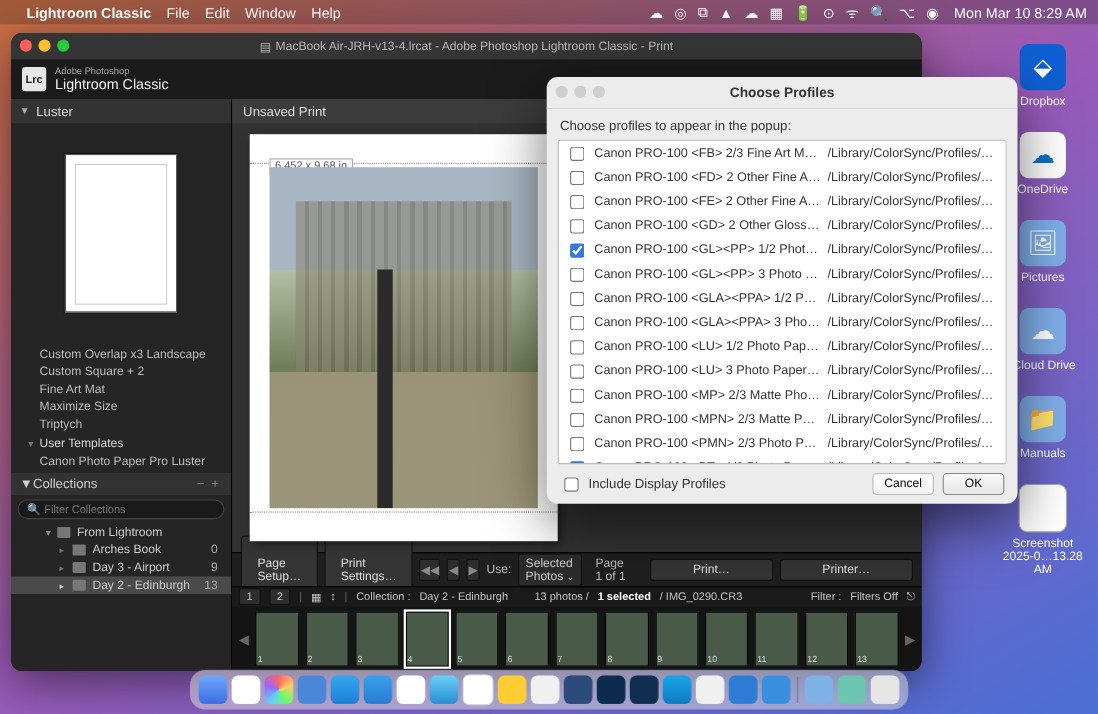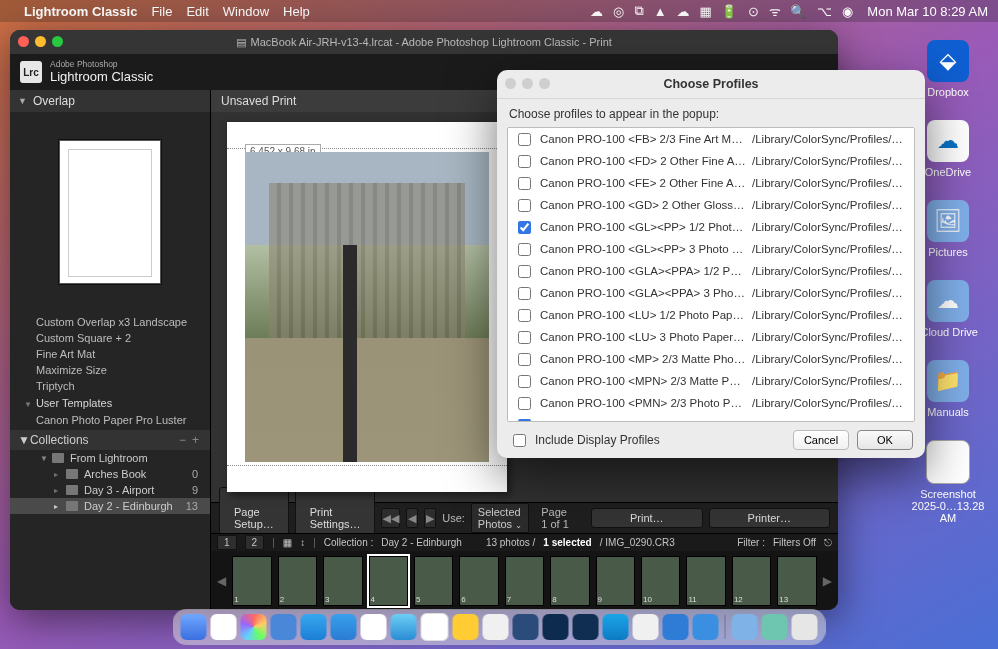--- a/index.html
+++ b/index.html
@@ -209,21 +209,21 @@
       <small>Adobe Photoshop</small>
       <b>Lightroom Classic</b>
     </div>
   </div>
 
   <div class="body">
 
     <div class="left">
       <div class="panel-header">
         <span class="arr">▼</span>
-        <span>Overlap</span>
+        <span>Luster</span>
       </div>
       <div class="preview-box">
         <div class="preview-page">
             <div class="inner"></div>
           </div>
       </div>
 
       <div class="tmpl-list">
         <div class="row">Custom Overlap x3 Landscape</div>
         <div class="row">Custom Square + 2</div>
@@ -232,20 +232,24 @@
         <div class="row">Triptych</div>
         <div class="grp"><span class="arr">▼</span><span>User Templates</span></div>
         <div class="row">Canon Photo Paper Pro Luster</div>
       </div>
 
       <div class="coll-header">
         <span class="arr">▼</span>
         <span class="title">Collections</span>
         <span class="btn">−</span>
         <span class="btn">+</span>
+      </div>
+      <div class="filter-input">
+        <span>🔍</span>
+        <span>Filter Collections</span>
       </div>
       <div class="coll-row sub1">
         <span class="arr" style="margin-right:4px;font-size:8px;color:#888">▼</span>
         <span class="ic"></span>
         <span>From Lightroom</span>
       </div>
       <div class="coll-row sub2">
         <span style="width:8px;margin-right:4px;color:#777;font-size:8px">▸</span>
         <span class="ic"></span>
         <span>Arches Book</span>

